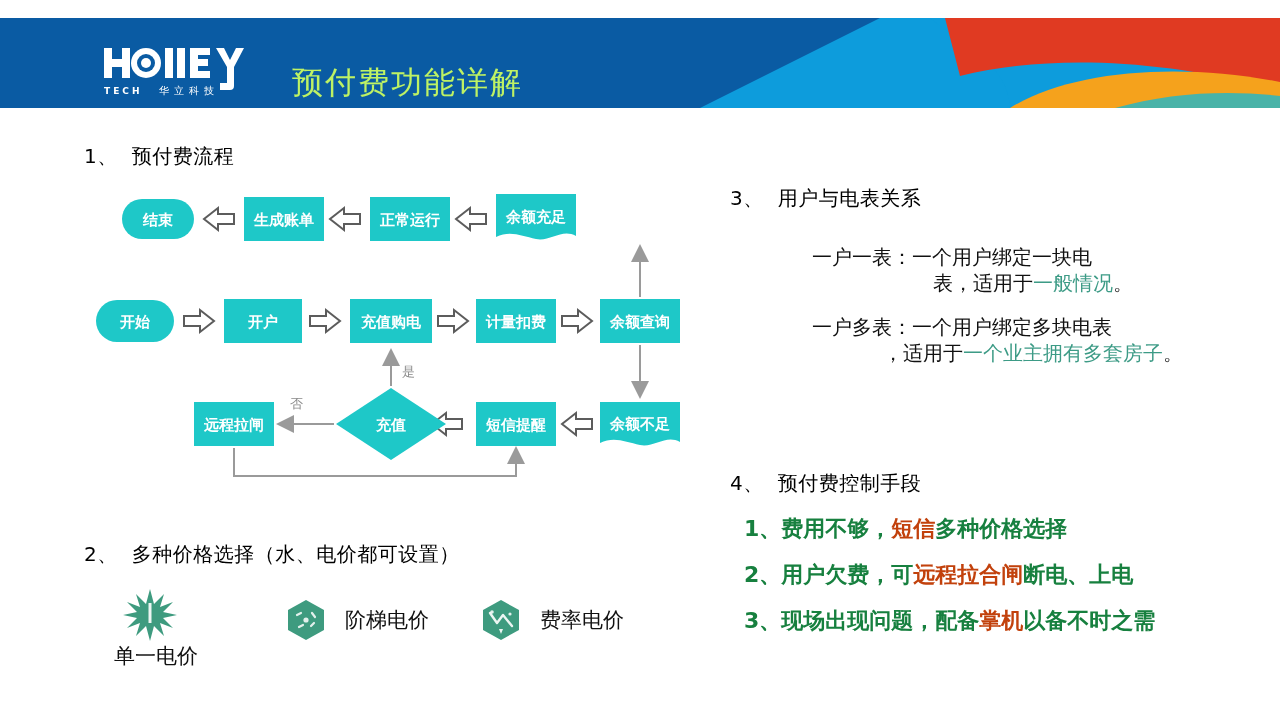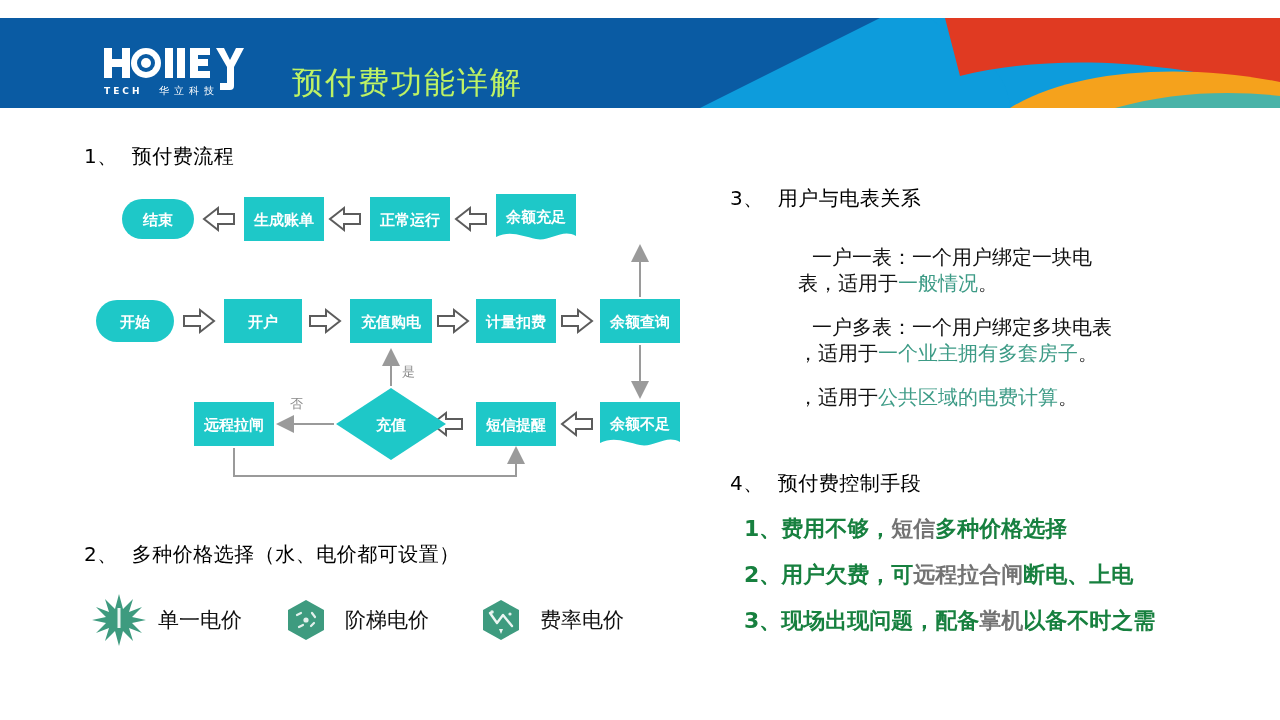--- a/index.html
+++ b/index.html
@@ -43,41 +43,41 @@
   .flow{position:absolute;left:80px;top:180px;width:620px;height:310px;}
   .flow svg{display:block;}
 
   
   .price-row{position:absolute;left:84px;top:588px;width:620px;height:64px;}
   .price-item{position:absolute;top:0;height:64px;display:flex;align-items:center;}
   .price-item .pi-icon{width:54px;height:54px;flex:0 0 54px;}
   .price-item .pi-label{
     font-size:21px;color:#111;margin-left:12px;white-space:nowrap;
   }
-  #price0{left:8px;}
+  #price0{left:18px;flex-direction:column;}
   #price1{left:195px;}
   #price2{left:390px;}
 
   
   .s3-body{position:absolute;left:756px;top:244px;width:470px;margin-left:42px;}
   .s3-para{
     font-size:20px;color:#111;line-height:1.30;margin-bottom:18px;
     white-space:nowrap;
   }
   .s3-para .teal{color:#3d9b86;}
   .s3-l1{text-indent:14px;}
-  .s3-l2{text-indent:0px;}
+  .s3-l2{text-indent:0px;text-align:center;}
 
   
   .s4-body{position:absolute;left:744px;top:518px;width:500px;}
   .s4-line{
     font-size:22px;font-weight:bold;color:#17803f;
     line-height:1.0;margin-bottom:24px;white-space:nowrap;
   }
-  .s4-line .red{color:#737373;text-align:center;}
+  .s4-line .red{color:#c2410c;text-align:center;}
 </style>
 </head>
 <body>
 
 <div class="slide">
 
   <div class="header">
     <svg class="hdr-svg" viewBox="0 0 1280 90" preserveAspectRatio="none">
       <rect x="0" y="0" width="1280" height="90" fill="#0a5ba3"></rect>
       <path d="M700,90 L880,0 L1280,0 L1280,90 Z" fill="#0d9cdc"></path>
@@ -286,21 +286,20 @@
       <div class="s3-l1">一户一表：一个用户绑定一块电</div>
       <div class="s3-l2"><span>表，适用于</span><span class="teal">一般情况</span><span>。</span></div>
     </div>
 
     <div class="s3-para">
       <div class="s3-l1">一户多表：一个用户绑定多块电表</div>
       <div class="s3-l2"><span>，适用于</span><span class="teal">一个业主拥有多套房子</span><span>。</span></div>
     </div>
 
     <div class="s3-para">
-      <div class="s3-l2"><span>，适用于</span><span class="teal">公共区域的电费计算</span><span>。</span></div>
     </div>
   </div>
 
   <div class="s4-body">
 
     <div class="s4-line"><span>1、</span><span>费用不够，</span><span class="red">短信</span><span>多种价格选择</span></div>
 
     <div class="s4-line"><span>2、</span><span>用户欠费，可</span><span class="red">远程拉合闸</span><span>断电、上电</span></div>
 
     <div class="s4-line"><span>3、</span><span>现场出现问题，配备</span><span class="red">掌机</span><span>以备不时之需</span></div>

